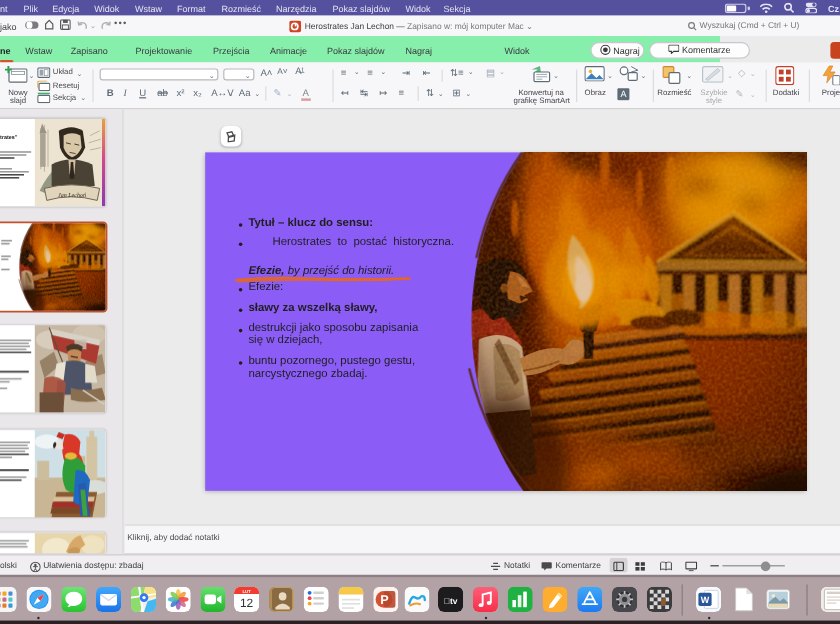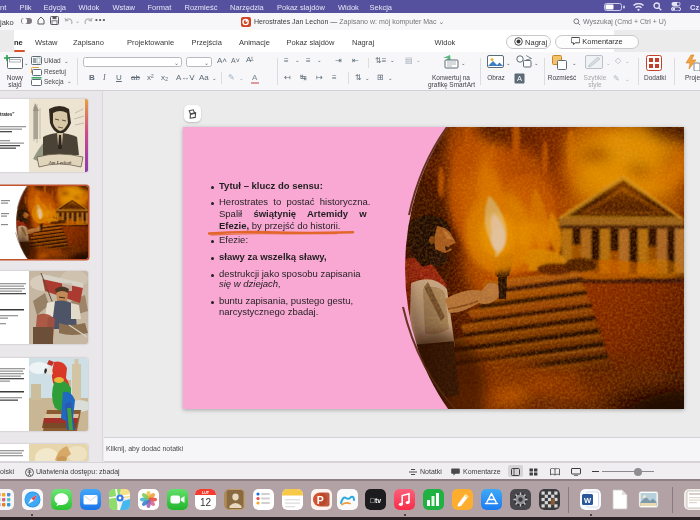--- a/index.html
+++ b/index.html
@@ -5,35 +5,35 @@
 html,body { width:700px; height:520px; overflow:hidden; font-family:"Liberation Sans",sans-serif; }
 .abs { position:absolute; }
 #screen { position:relative; width:700px; height:520px; background:#ebebeb; }
 
 
 #menubar { position:absolute; left:0; top:0; width:700px; height:13px; background:#55519e; color:#e6e4f4; font-size:7.5px; }
 #menubar .mi { position:absolute; top:2.5px; white-space:nowrap; }
 
 #titlebar { position:absolute; left:0; top:13px; width:700px; height:17px; background:#f7f6f8; color:#3f3e41; }
 
-#tabrow { position:absolute; left:14px; top:30px; width:600px; height:22px; background:#ffffff; font-size:7.5px; color:#3a393c; }
+#tabrow { position:absolute; left:0; top:30px; width:600px; height:22px; background:#86efac; font-size:7.5px; color:#3a393c; }
 #tabrow .tab { position:absolute; top:8px; white-space:nowrap; }
 .pill { position:absolute; top:5px; height:14px; border:1px solid #c9c7cb; border-radius:8px; background:#fdfdfd; font-size:7.5px; color:#333; line-height:12px; padding:0 7px; white-space:nowrap; }
 
 #ribbon { position:absolute; left:0; top:52px; width:700px; height:39px; background:#f7f6f8; border-bottom:1px solid #d2d0d3; font-size:6.5px; color:#4a4a4c; }
 .vdiv { position:absolute; top:6px; height:27px; width:1px; background:#dddbde; }
 .rlabel { position:absolute; font-size:6.5px; color:#44434a; text-align:center; line-height:6.5px; white-space:nowrap; }
 .combo { position:absolute; height:10px; border:1px solid #bab8bc; border-radius:2.5px; background:#fff; }
 .combo:after { content:"⌄"; position:absolute; right:2px; top:1px; font-size:6px; color:#666; }
 .ric { position:absolute; color:#5d6b77; }
 .chev { position:absolute; font-size:5.5px; color:#5d6b77; }
 
 #thumbpanel { position:absolute; left:0; top:91px; width:103px; height:371px; background:#e9e7ea; border-right:1px solid #d9d7da; }
 .thumb { position:absolute; left:-41px; width:129px; height:73px; background:#fff; border-radius:2px; box-shadow:0 0 2px rgba(0,0,0,.25); overflow:hidden; }
-#slide { position:absolute; left:183px; top:127px; width:501px; height:282px; background:#f9a8d4; box-shadow:0 1px 4px rgba(0,0,0,.3); overflow:hidden; }
+#slide { position:absolute; left:171px; top:127px; width:501px; height:282px; background:#8b5cf6; box-shadow:0 1px 4px rgba(0,0,0,.3); overflow:hidden; }
 #copbtn { position:absolute; left:184px; top:105px; width:17px; height:17px; background:#fff; border-radius:5px; box-shadow:0 1px 2px rgba(0,0,0,.2); }
 #notesbar { position:absolute; left:104px; top:437px; width:596px; height:25px; background:#f6f5f7; border-top:1px solid #d4d2d5; border-bottom:1px solid #d4d2d5; color:#4c4b4e; font-size:7px; }
 
 #statusbar { position:absolute; left:0; top:462px; width:700px; height:17px; background:#f0eef1; border-top:1px solid #d6d4d7; font-size:7px; color:#3d3c3f; }
 
 #dockzone { position:absolute; left:0; top:479px; width:700px; height:41px; background:#8d7f84; }
 #dock { position:absolute; left:0; top:2px; width:700px; height:36px; background:#b2a2a6; }
 .dicon { position:absolute; top:8px; width:21px; height:21px; border-radius:5px; overflow:hidden; }
 .ddot { position:absolute; top:33px; width:2px; height:2px; border-radius:50%; background:#2c2628; }
 .bullet { position:absolute; width:3px; height:3px; border-radius:50%; background:#1f1f1f; }
@@ -660,28 +660,27 @@
       </g>
         </g>
     </svg>
     <div class="bullet" style="left:28px;top:58.5px;"></div>
     <div class="bullet" style="left:28px;top:74.5px;"></div>
     <div class="bullet" style="left:28px;top:112.5px;"></div>
     <div class="bullet" style="left:28px;top:129.5px;"></div>
     <div class="bullet" style="left:28px;top:146.5px;"></div>
     <div class="bullet" style="left:28px;top:173.5px;"></div>
     <div class="tl b" style="top:54px;">Tytuł – klucz do sensu:</div>
-    <div class="tl" style="top:70px;word-spacing:2.6px;">Herostrates to postać historyczna.</div>
-    <div class="tl" style="top:82.3px;word-spacing:8.5px;">Spalił <span class="b">świątynię Artemidy w</span></div>
-    <div class="tl" style="top:94px;"><span class="b">Efezie,</span> by przejść do historii.</div>
+    <div class="tl" style="top:70px;word-spacing:2.6px;margin-left:20px;">Herostrates to postać historyczna.</div>
+    <div class="tl" style="top:94px;font-style:italic;"><span class="b">Efezie,</span> by przejść do historii.</div>
     <div class="tl" style="top:108px;">Efezie:</div>
     <div class="tl b" style="top:125px;">sławy za wszelką sławy,</div>
     <div class="tl" style="top:141.7px;">destrukcji jako sposobu zapisania</div>
-    <div class="tl" style="top:152.3px;font-style:italic;">się w dziejach,</div>
-    <div class="tl" style="top:169px;">buntu zapisania, pustego gestu,</div>
+    <div class="tl" style="top:152.3px;">się w dziejach,</div>
+    <div class="tl" style="top:169px;">buntu pozornego, pustego gestu,</div>
     <div class="tl" style="top:179.6px;">narcystycznego zbadaj.</div>
     <svg style="position:absolute;left:24px;top:101px;" width="148" height="9" viewBox="0 0 148 9">
       <path d="M2 5.5 Q30 3.2 60 4.2 T120 4.8 L146 4.2" fill="none" stroke="#e2662a" stroke-width="2.4" stroke-linecap="round"></path>
       <path d="M4 7 Q40 5 80 5.8 L130 5.6" fill="none" stroke="#e2662a" stroke-width="1.3" stroke-linecap="round" opacity="0.8"></path>
     </svg>
   </div>
 
   <div id="notesbar">
       <span class="abs" style="left:2px;top:7px;">Kliknij, aby dodać notatki</span>
     </div>

